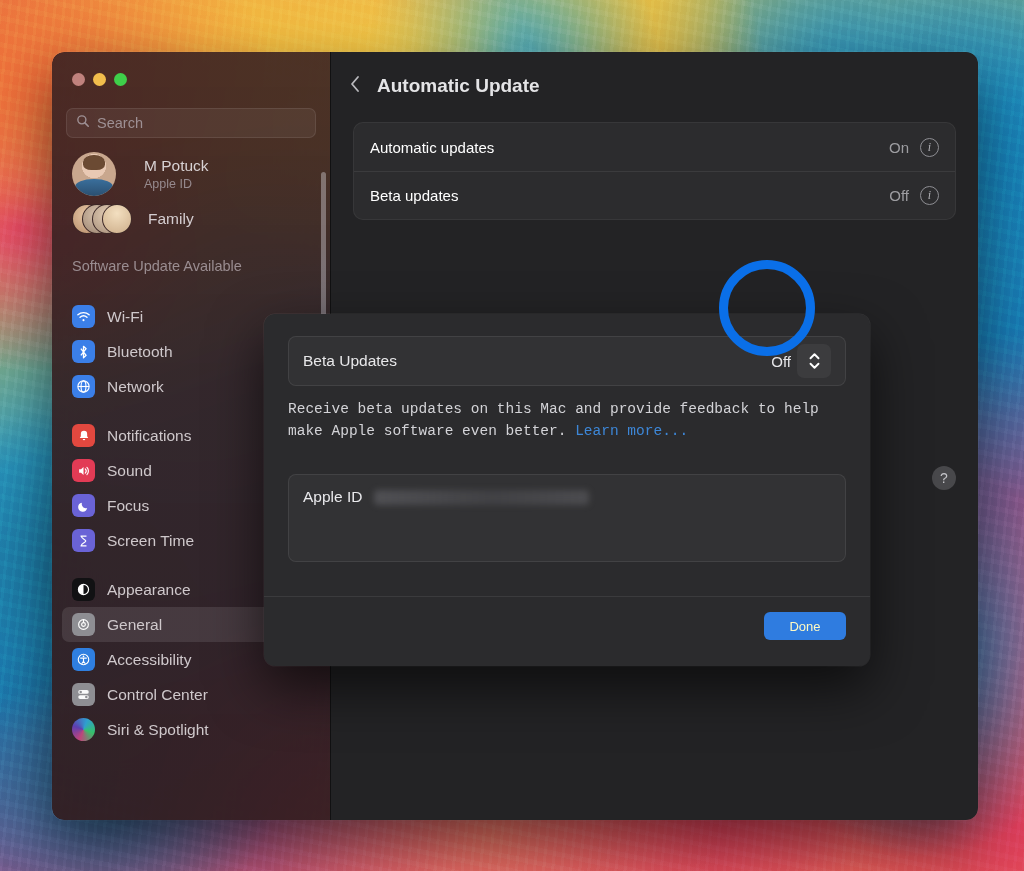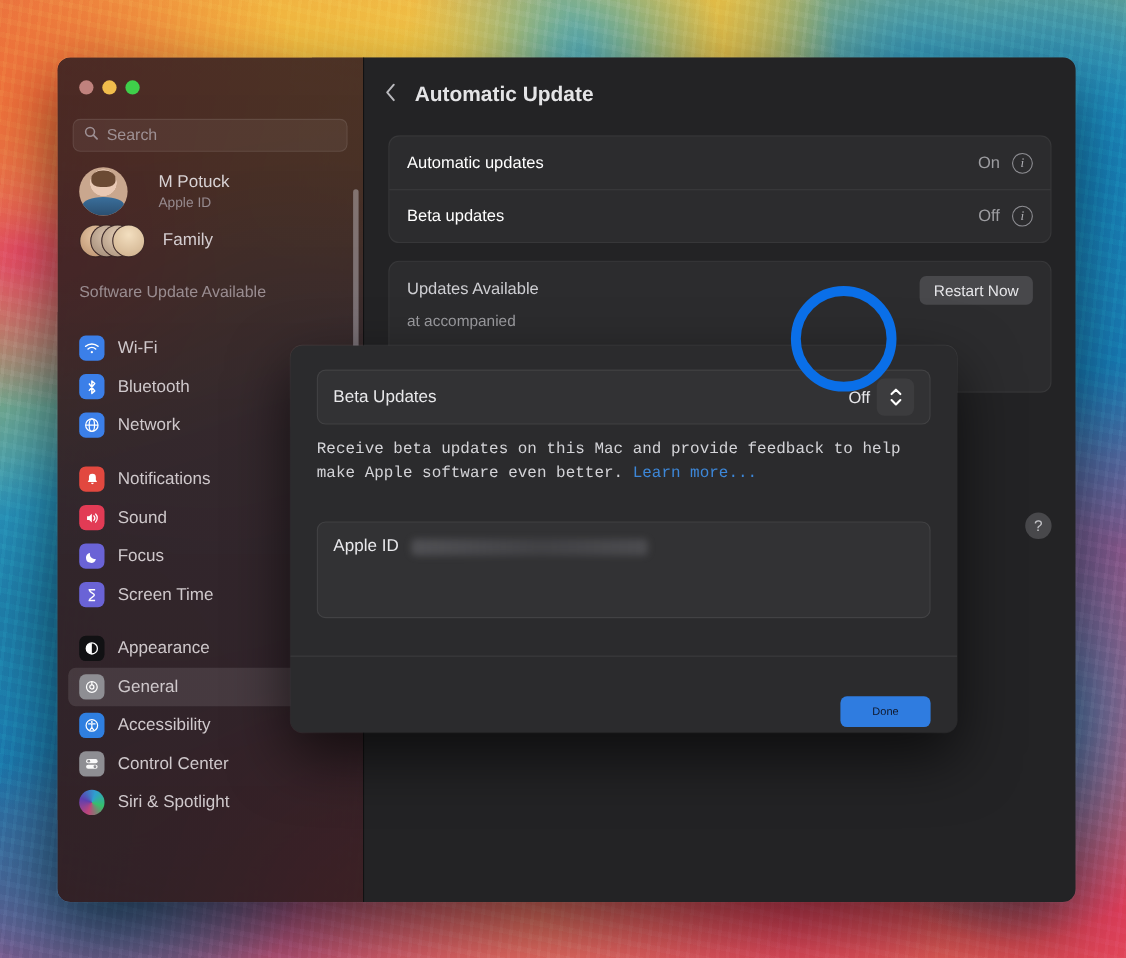--- a/index.html
+++ b/index.html
@@ -203,22 +203,22 @@
     flex:1; height:15px; border-radius:4px; max-width:215px;
     background:linear-gradient(90deg, rgba(150,150,158,.30), rgba(120,120,128,.22) 55%,
                 rgba(150,150,158,.26));
     filter:blur(3.4px);
   }
   .sheet-sep {
     position:absolute; left:0; right:0; top:282px; height:.5px;
     background:rgba(255,255,255,.08);
   }
   #done {
-    position:absolute; right:24px; top:319px; width:82px; height:28px;
-    border-radius:6px; background:#2f7ce0; color:#0f172a; font-size:10px;
+    position:absolute; right:24px; top:298px; width:82px; height:28px;
+    border-radius:6px; background:#2f7ce0; color:#fef9c3; font-size:13px;
     display:flex; align-items:center; justify-content:center;
   }
 
   
   #ring {
     position:absolute; left:719px; top:260px; width:96px; height:96px;
     border-radius:50%; border:9px solid #0a6fe8; z-index:60; pointer-events:none;
   }
 </style>
 </head>
@@ -417,25 +417,20 @@
         <span class="val">On</span>
         <span class="info-b">i</span>
       </div>
       <div class="row">
         <span class="lbl">Beta updates</span>
         <span class="val">Off</span>
         <span class="info-b">i</span>
       </div>
     </div>
 
-    <div class="grp grp2">
-      <div class="line1">Updates Available</div>
-      <div class="line2">at accompanied</div>
-      <div class="restart">Restart Now</div>
-    </div>
 
     <div class="helpbtn">?</div>
   </div>
 
   <div id="sheet">
 
     <div class="sheet-box" id="beta-row">
       <span class="lbl">Beta Updates</span>
       <span class="popup">
         <span class="pv">Off</span>

